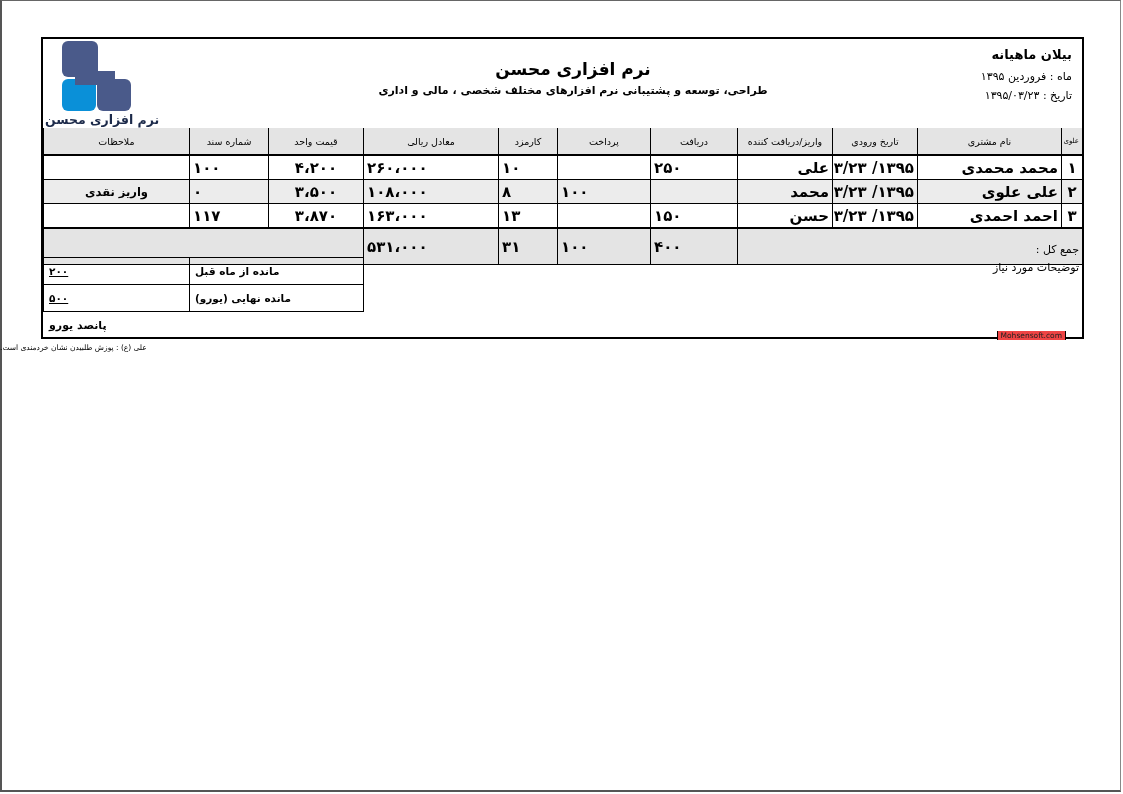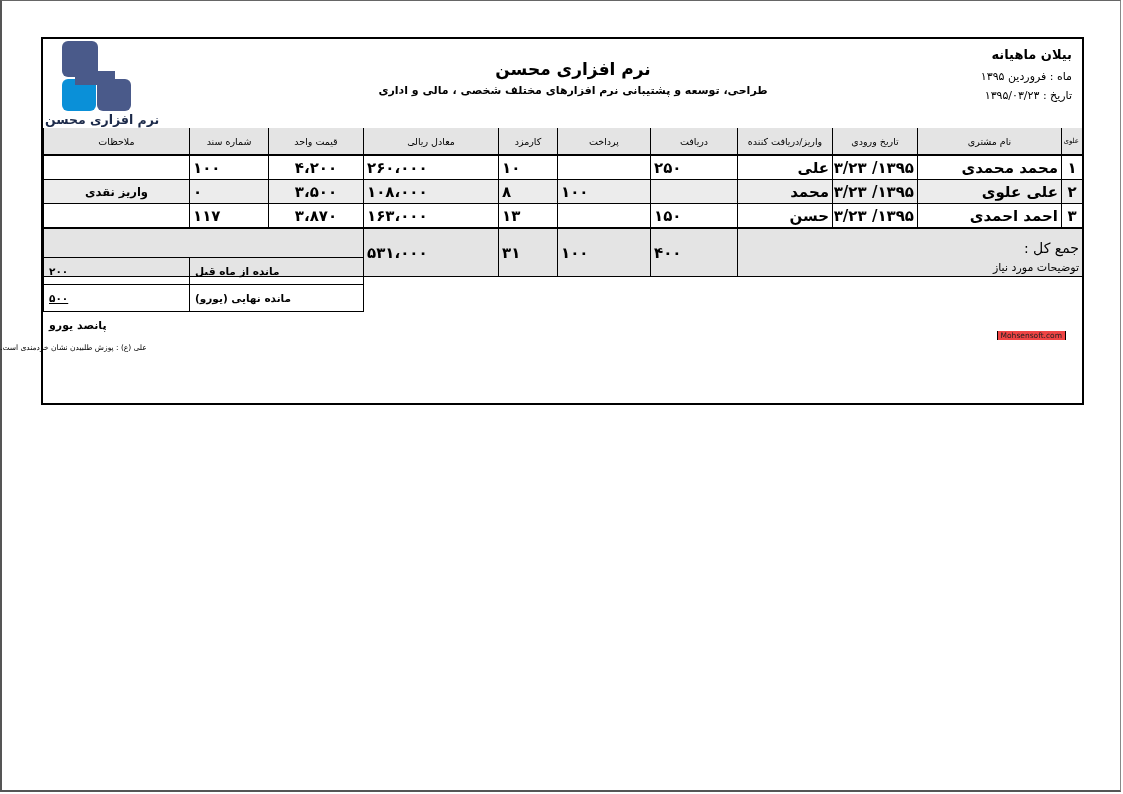--- a/index.html
+++ b/index.html
@@ -6,21 +6,21 @@
   body {
     width:1123px; height:794px; background:#ffffff; position:relative; overflow:hidden;
     font-family:"DejaVu Sans", sans-serif; color:#000;
   }
   .page-frame {
     position:absolute; left:0; top:0; width:1121px; height:792px;
     border-top:1px solid #666; border-left:2px solid #555; border-right:1px solid #888; border-bottom:2px solid #555;
     box-sizing:border-box;
   }
   .report {
-    position:absolute; left:41px; top:37px; width:1043px; height:368px;
+    position:absolute; left:41px; top:37px; width:1043px; height:302px;
     border:2px solid #000; box-sizing:border-box; direction:rtl;
   }
   .hdr-right { position:absolute; right:10px; top:8px; text-align:right; }
   .hdr-right .t1 { font-weight:bold; font-size:13px; margin-bottom:8px; }
   .hdr-right .t2 { font-size:11px; margin-bottom:6px; }
   .hdr-right .t3 { font-size:11px; margin-bottom:4px; }
   .hdr-right .t4 { font-size:12px;margin-top:32px; }
   .hdr-center { position:absolute; left:330px; width:400px; top:20px; text-align:center; }
   .hdr-center .title { font-weight:bold; font-size:17px; margin-bottom:5px; }
   .hdr-center .sub { font-weight:bold; font-size:11px; }
@@ -35,21 +35,21 @@
   table.grid td, table.grid th {
     border:1px solid #000; font-size:15px; padding:0 3px; overflow:hidden; white-space:nowrap;
   }
   table.grid th { background:#e4e4e4; font-weight:normal; height:26px; font-size:9.5px; text-align:center; border-top:none; border-bottom:2px solid #000;}
   table.grid td { height:23px; font-weight:bold; }
   table.grid tr.alt td { background:#ececec; }
   table.grid td.num { text-align:left; }
   table.grid td.txt { text-align:right; }
   table.grid td.ctr { text-align:center; }
   table.grid tr.total td { background:#e4e4e4; height:27px; border-top:2px solid #000; border-bottom:1px solid #000;}
-  table.grid tr.total td.lbl { font-weight:normal; font-size:14px; vertical-align:bottom; padding-bottom:20px; }
+  table.grid tr.total td.lbl { font-weight:normal; font-size:11px; vertical-align:bottom; padding-bottom:8px; }
 
   .bottom { position:absolute; left:0; top:218px; width:1039px; height:80px; }
   .notes-label { position:absolute; right:3px; top:4px; font-size:11px; }
   .balance {
     position:absolute; left:0; top:0; width:321px; border-collapse:collapse; direction:rtl; table-layout:fixed;
   }
   .balance td { border:1px solid #000; height:26px; font-size:10.5px; font-weight:bold; padding:0 5px; }
   .balance td.v { text-align:left; width:135px;text-decoration:underline; }
   .balance td.k { text-align:left; }
   .words { position:absolute; left:6px; top:62px; font-size:11px; font-weight:bold; direction:rtl; }

